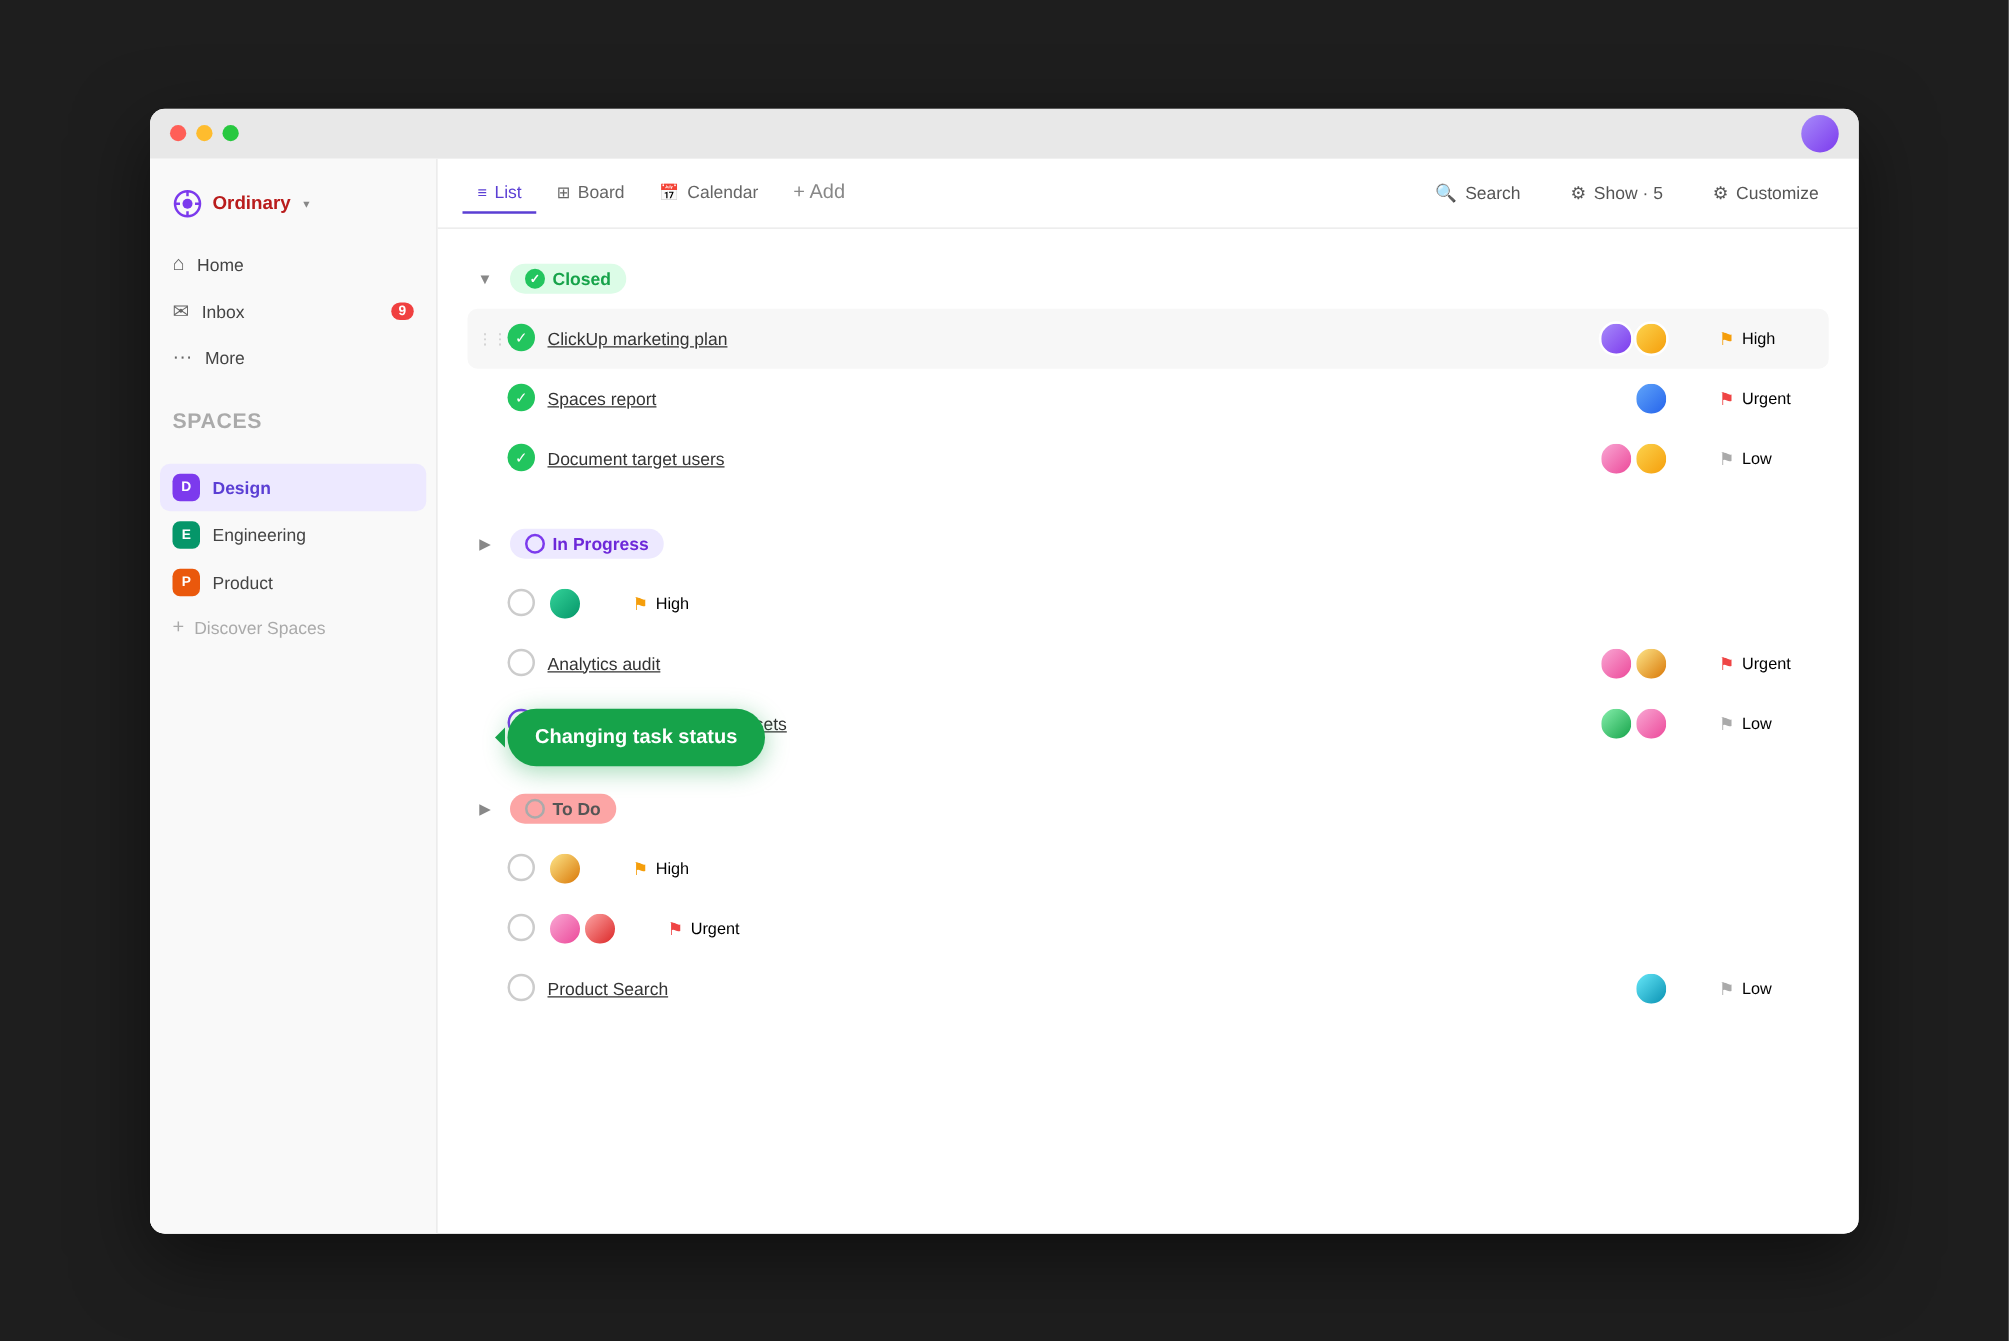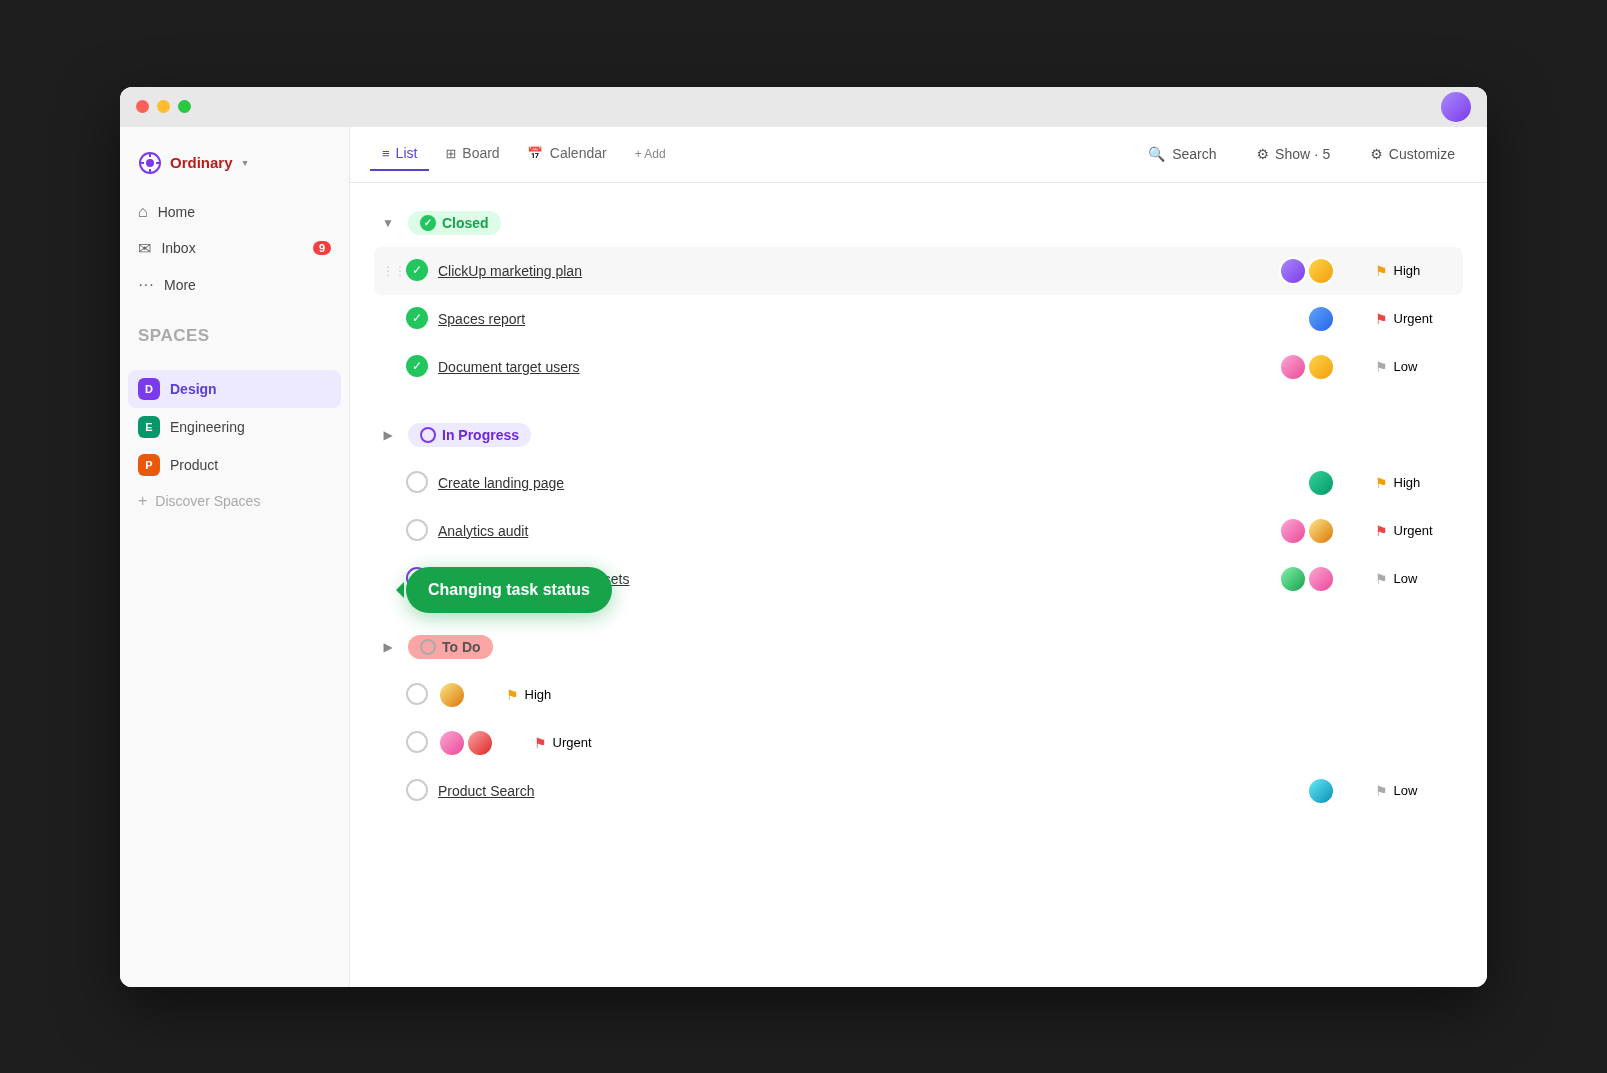--- a/index.html
+++ b/index.html
@@ -186,21 +186,21 @@
       border-bottom: 2px solid #5b3fd4;
       border-radius: 0;
     }
     .tab-icon { font-size: 13px; }
     .tab-add {
       display: flex;
       align-items: center;
       gap: 4px;
       padding: 8px 12px;
       cursor: pointer;
-      font-size: 12px;
+      font-size: 16px;
       color: #888;
     }
     .toolbar-actions {
       display: flex;
       align-items: center;
       gap: 16px;
     }
     .toolbar-btn {
       display: flex;
       align-items: center;
@@ -586,21 +586,20 @@
           </div>
         </div>
 
         <div class="task-list">
 
           <div class="task-row">
             <div class="task-drag"></div>
             <div class="task-check">
               <div class="check-todo"></div>
             </div>
-            <span class="task-name">Create landing page</span>
             <div class="task-avatars">
               <div class="avatar-circle av-teal" style="margin-left:0;"></div>
             </div>
             <div class="priority-badge">
               <span class="priority-flag flag-high">⚑</span>
               <span>High</span>
             </div>
           </div>
 
           <div class="task-row">

